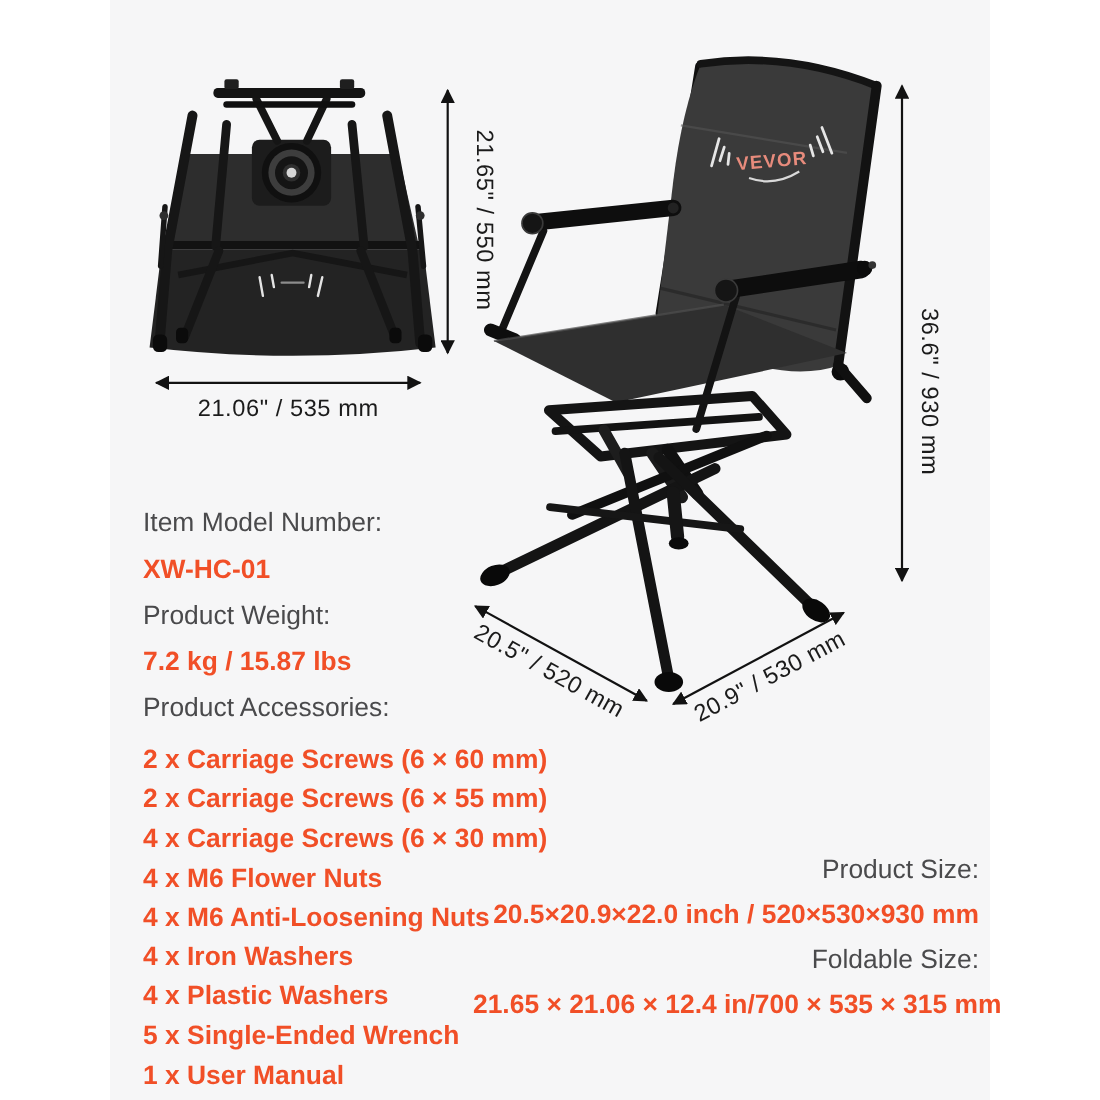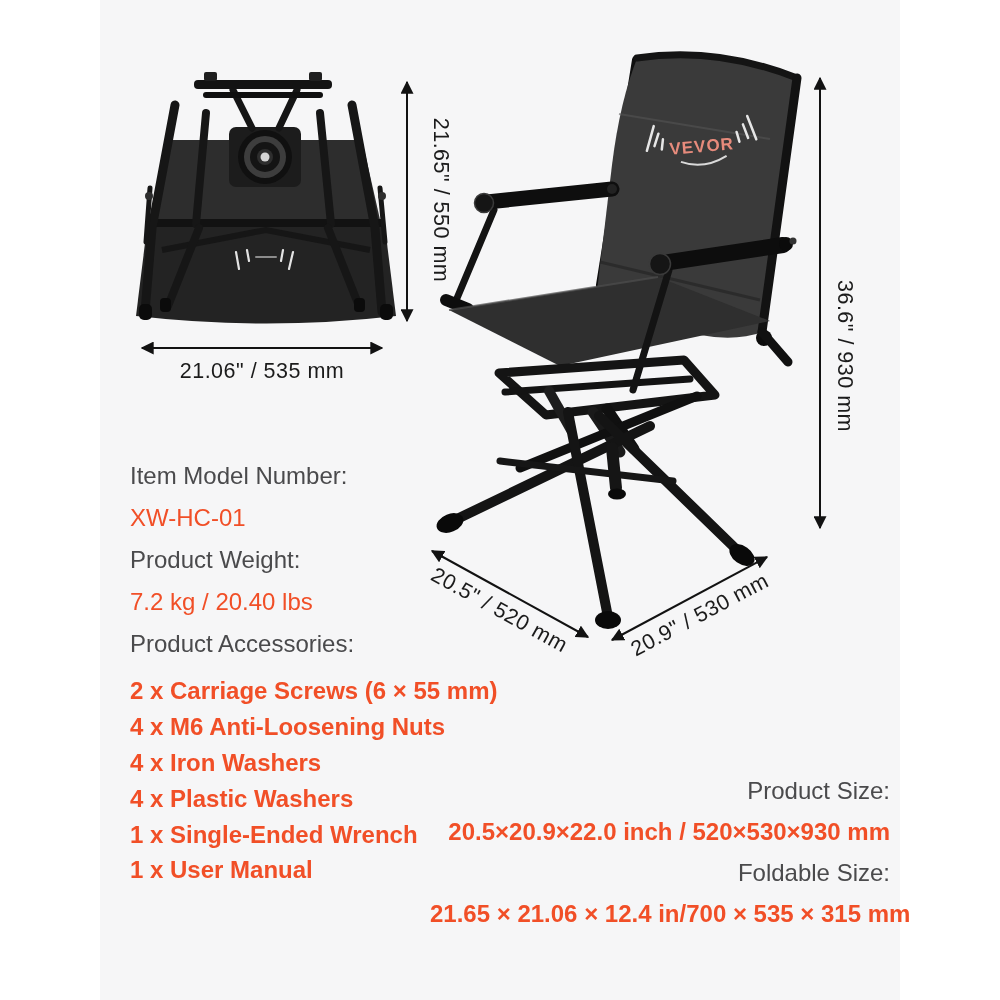--- a/index.html
+++ b/index.html
@@ -10,21 +10,21 @@
   .panel{
     position:absolute;left:100px;top:0;width:800px;height:1000px;background:#f6f6f7;
   }
   .art{position:absolute;left:0;top:0;width:1000px;height:1000px;}
   .dim{
     font-family:"Liberation Sans",sans-serif;
     font-size:21.5px;fill:#1b1b1b;letter-spacing:0.5px;
   }
   .specs{position:absolute;left:130px;top:441px;width:400px;margin-top:20px;}
   .spec-label{height:42px;font-size:24px;color:#4a4a4c;line-height:30px;}
-  .spec-value{height:42px;font-size:24px;font-weight:normal;color:#f14f27;line-height:30px;}
+  .spec-value{height:42px;font-size:24px;font-weight:bold;color:#f14f27;line-height:30px;}
   .acc-list{margin:5px 0 0 0;}
   .acc-item{height:35.9px;font-size:24px;font-weight:bold;color:#f14f27;line-height:30px;white-space:nowrap;}
   .sizes{position:absolute;left:430px;top:776px;width:460px;text-align:right;}
   .size-label{height:41px;font-size:24px;color:#4a4a4c;line-height:30px;}
   .size-value{height:41px;font-size:24px;font-weight:bold;color:#f14f27;line-height:30px;white-space:nowrap;}
   .vevor-logo-text{
     font-family:"Liberation Sans",sans-serif;font-size:17px;font-weight:bold;
     fill:#e78b7c;letter-spacing:1px;
   }
 </style>
@@ -164,28 +164,31 @@
     <text class="dim" x="262" y="378" text-anchor="middle">21.06" / 535 mm</text>
     <text class="dim" transform="translate(838,356) rotate(90)" text-anchor="middle">36.6" / 930 mm</text>
     <text class="dim" transform="translate(496,616) rotate(29)" text-anchor="middle">20.5" / 520 mm</text>
     <text class="dim" transform="translate(703,621) rotate(-28)" text-anchor="middle">20.9" / 530 mm</text>
   </svg>
 
   <div class="specs">
     <div class="spec-label">Item Model Number:</div>
     <div class="spec-value">XW-HC-01</div>
     <div class="spec-label">Product Weight:</div>
-    <div class="spec-value">7.2 kg / 20.40 lbs</div>
+    <div class="spec-value">7.2 kg / 15.87 lbs</div>
     <div class="spec-label">Product Accessories:</div>
     <div class="acc-list">
+      <div class="acc-item">2 x Carriage Screws (6 × 60 mm)</div>
       <div class="acc-item">2 x Carriage Screws (6 × 55 mm)</div>
+      <div class="acc-item">4 x Carriage Screws (6 × 30 mm)</div>
+      <div class="acc-item">4 x M6 Flower Nuts</div>
       <div class="acc-item">4 x M6 Anti-Loosening Nuts</div>
       <div class="acc-item">4 x Iron Washers</div>
       <div class="acc-item">4 x Plastic Washers</div>
-      <div class="acc-item">1 x Single-Ended Wrench</div>
+      <div class="acc-item">5 x Single-Ended Wrench</div>
       <div class="acc-item">1 x User Manual</div>
     </div>
   </div>
 
   <div class="sizes">
     <div class="size-label">Product Size:</div>
     <div class="size-value">20.5×20.9×22.0 inch / 520×530×930 mm</div>
     <div class="size-label">Foldable Size:</div>
     <div class="size-value">21.65 × 21.06 × 12.4 in/700 × 535 × 315 mm</div>
   </div>

